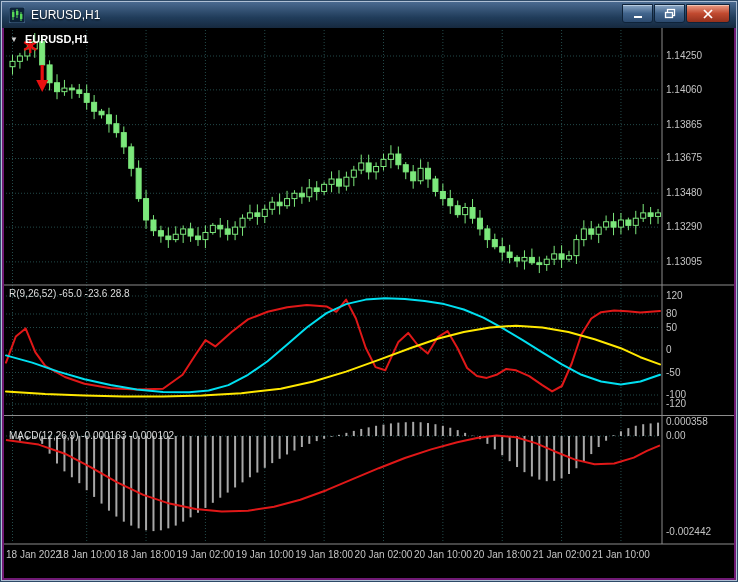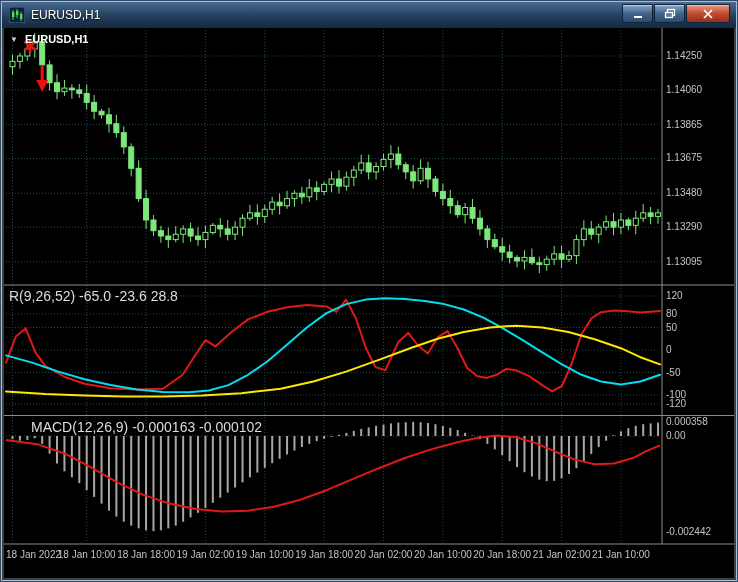--- a/index.html
+++ b/index.html
@@ -1,31 +1,31 @@
 <!DOCTYPE html>
 <html><head>
 <meta charset="utf-8">
 <style>
   html,body{margin:0;padding:0;background:#c8d4e2;font-family:"Liberation Sans",sans-serif;}
-  .window{position:relative;width:738px;height:582px;background:#404040;border:1px solid #2e4a68;box-sizing:border-box;box-shadow:inset 0 0 0 1px #aebfd4;}
+  .window{position:relative;width:738px;height:582px;background:#701a75;border:1px solid #2e4a68;box-sizing:border-box;box-shadow:inset 0 0 0 1px #aebfd4;}
   .titlebar{position:absolute;top:1px;left:1px;right:1px;height:26px;
     background:linear-gradient(#4a6a90,#203c5a 60%,#16293f);display:flex;align-items:center;gap:6px;padding:0 7px;box-sizing:border-box;}
   .app-icon{width:16px;height:16px;display:block;flex:0 0 auto;}
   .title{color:#ffffff;font-size:12px;text-shadow:0 1px 2px #000;}
   .winbtns{position:absolute;top:3px;right:7px;display:flex;gap:1px;}
   .winbtn{width:29px;height:17px;border:1px solid #0f2339;border-radius:0 0 3px 3px;
     background:linear-gradient(#8ba7c6,#41648c 50%,#2c4a6e);display:flex;align-items:center;justify-content:center;box-shadow:inset 0 1px 0 #b9cce0;}
   .winbtn.close{width:42px;background:linear-gradient(#eb9c84,#c14a30 50%,#93301c);box-shadow:inset 0 1px 0 #f3c4b2;}
   .client{position:absolute;left:3px;right:3px;top:27px;bottom:3px;background:#000;overflow:hidden;}
   .overlay-symbol{position:absolute;left:6px;top:5px;display:flex;align-items:center;gap:7px;color:#e9e9e9;font-size:11px;pointer-events:none;}
   .overlay-symbol .tri{color:#cfcfcf;font-size:8px;pointer-events:auto;}
   .overlay-symbol .sym{font-weight:bold;color:#ffffff;}
-  .panel-label{position:absolute;left:5px;color:#dcdcdc;font-size:14px;pointer-events:none;white-space:nowrap;}
+  .panel-label{position:absolute;left:5px;color:#dcdcdc;font-size:10px;pointer-events:none;white-space:nowrap;}
   #r-label{top:260px;}
-  #macd-label{top:391px;margin-left:22px;}
+  #macd-label{top:402px;}
 </style>
 </head>
 <body>
 
 <div class="window">
   <div class="titlebar">
     <svg class="app-icon" viewBox="0 0 16 16">
       <rect x="0" y="0" width="16" height="16" rx="2" fill="#0d2238" stroke="#4d6f95"></rect>
       <line x1="4" y1="3" x2="4" y2="13" stroke="#57d957" stroke-width="1"></line>
       <rect x="3" y="5" width="2.4" height="5" fill="#57d957"></rect>

